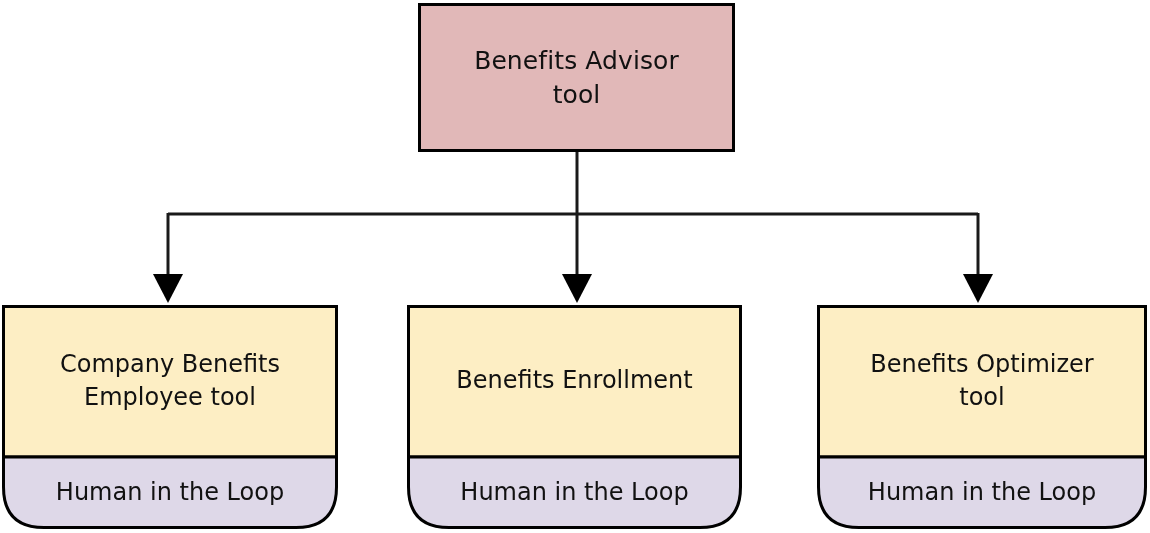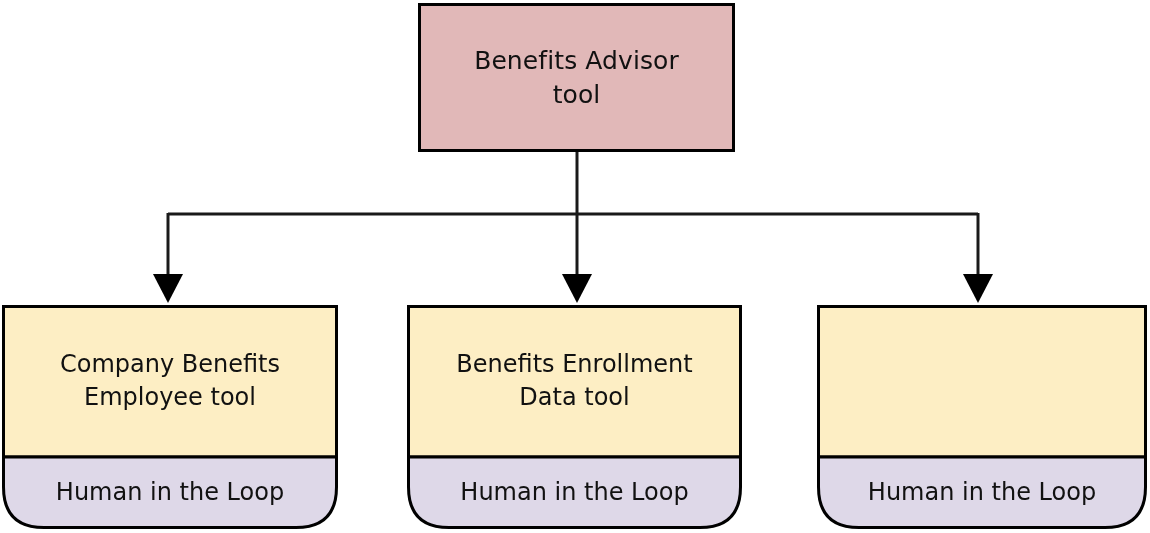--- a/index.html
+++ b/index.html
@@ -152,32 +152,35 @@
   </div>
 
   <div class="tool-node tool-node-2">
     <div class="tool-shell">
       <svg viewBox="0 0 335 224" preserveAspectRatio="none" xmlns="http://www.w3.org/2000/svg">
         <path d="M1.5,1.5 H333.5 V152 H1.5 Z" fill="#fdeec4" stroke="#000000" stroke-width="3"></path>
         <path d="M1.5,152 H333.5 V182 Q333.5,222.5 293,222.5 H42 Q1.5,222.5 1.5,182 Z" fill="#ded8e8" stroke="#000000" stroke-width="3"></path>
       </svg>
     </div>
     <div class="tool-top-label">
-      <span><span>Benefits Enrollment</span><br><span>Data tool</span></span>
+      <span><span>Benefits Enrollment</span><br></span>
     </div>
     <div class="tool-bottom-label">
       <span>Human in the Loop</span>
     </div>
   </div>
 
   <div class="tool-node tool-node-3">
     <div class="tool-shell">
       <svg viewBox="0 0 330 224" preserveAspectRatio="none" xmlns="http://www.w3.org/2000/svg">
         <path d="M1.5,1.5 H328.5 V152 H1.5 Z" fill="#fdeec4" stroke="#000000" stroke-width="3"></path>
         <path d="M1.5,152 H328.5 V182 Q328.5,222.5 288,222.5 H42 Q1.5,222.5 1.5,182 Z" fill="#ded8e8" stroke="#000000" stroke-width="3"></path>
       </svg>
     </div>
+    <div class="tool-top-label">
+      <span><span>Benefits Optimizer</span><br><span>tool</span></span>
+    </div>
     <div class="tool-bottom-label">
       <span>Human in the Loop</span>
     </div>
   </div>
 
 </div>
 
 </body></html>

